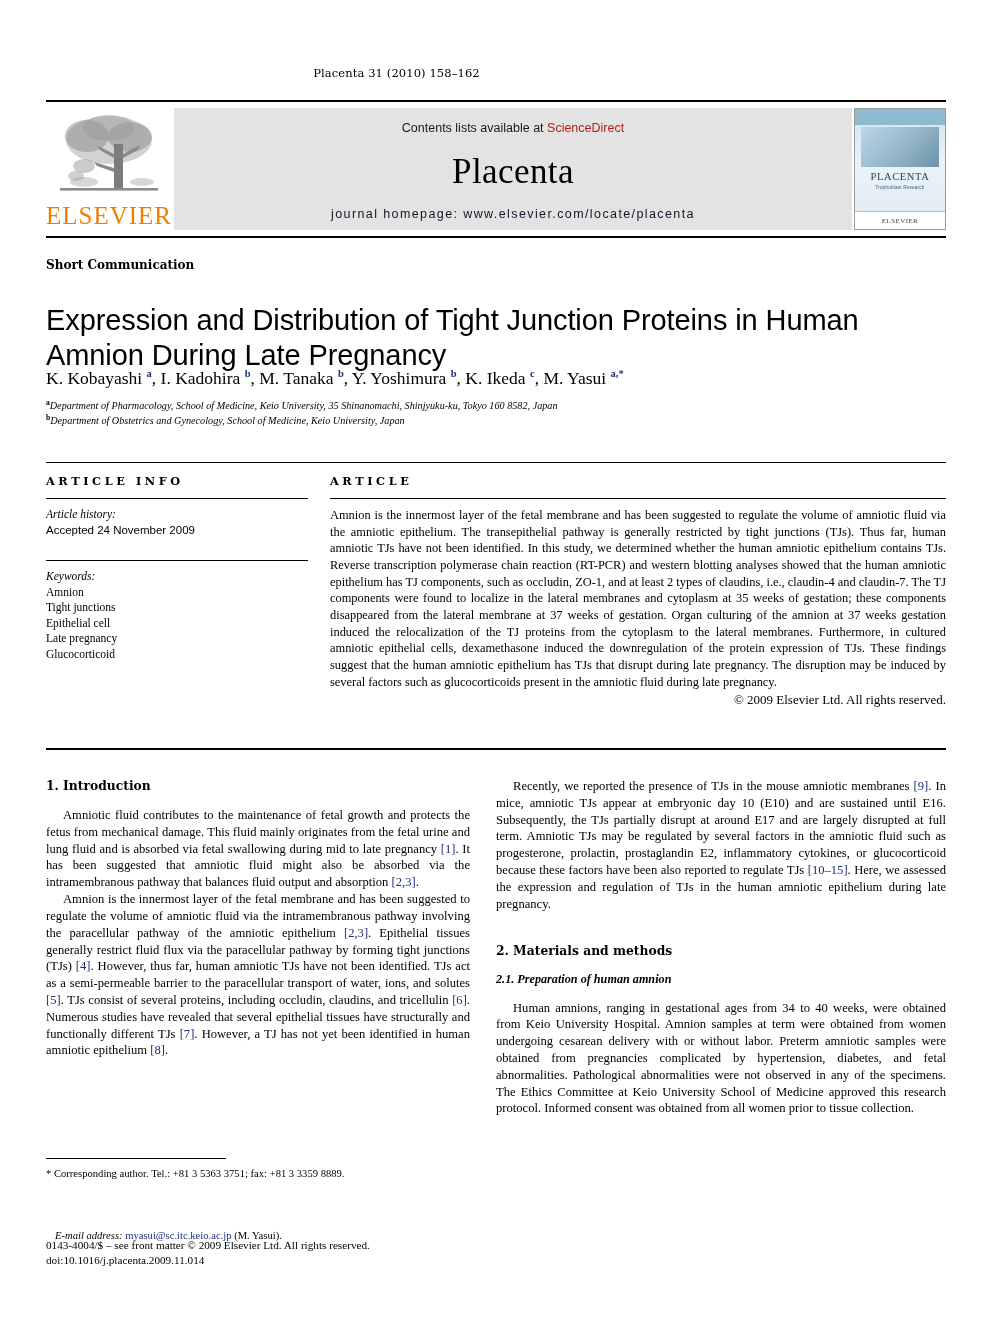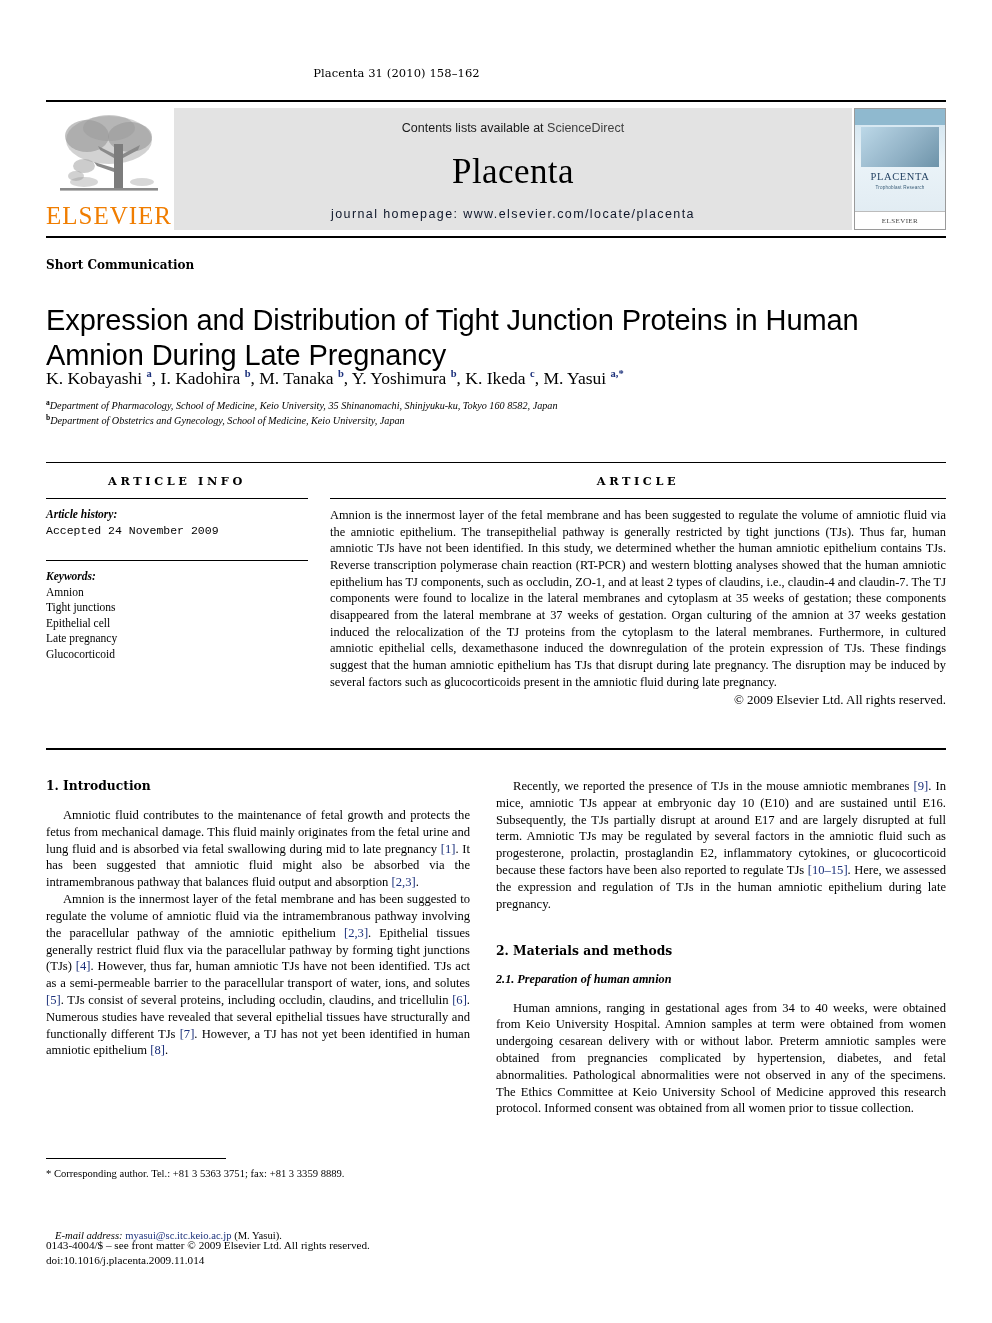--- a/index.html
+++ b/index.html
@@ -81,21 +81,21 @@
     justify-content: space-between;
     padding: 13px 0 9px 0;
     box-sizing: border-box;
   }
   .contents-line {
     font-family: "Liberation Sans", sans-serif;
     font-size: 12.5px;
     color: #1a1a1a;
   }
   .contents-line .sd {
-    color: #404040;
+    color: #b91c1c;
   }
   .journal-name {
     font-family: "Liberation Serif", serif;
     font-size: 35px;
     font-weight: normal;
     letter-spacing: 0.4px;
     line-height: 1;
   }
   .homepage-line {
     font-family: "Liberation Sans", sans-serif;
@@ -240,35 +240,34 @@
     position: absolute;
     top: 474px;
     left: 330px;
     width: 616px;
   }
   .sec-head {
     font-family: "DejaVu Serif", serif;
     font-size: 11.3px;
     font-weight: bold;
     letter-spacing: 3.6px;
-    text-align: center;
   }
   .thin-rule {
     border-top: 1.1px solid #000;
     margin: 10px 0 8px 0;
   }
   .info-label {
     font-family: "Liberation Serif", serif;
     font-style: italic;
-    font-weight: bold;
+    font-weight: normal;
     font-size: 11.5px;
     line-height: 1.35;
   }
   .info-text {
-    font-family: Liberation Mono, monospace;
+    font-family: Liberation Sans, sans-serif;
     font-size: 11.5px;
     line-height: 1.35;
   }
   .kw-list {
     font-family: "Liberation Serif", serif;
     font-size: 11.5px;
     line-height: 1.35;
   }
   .abstract-body {
     font-family: "Liberation Serif", serif;

